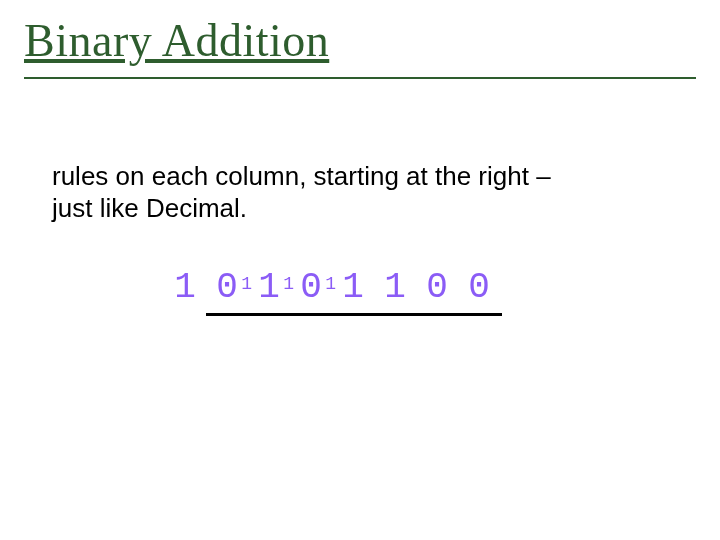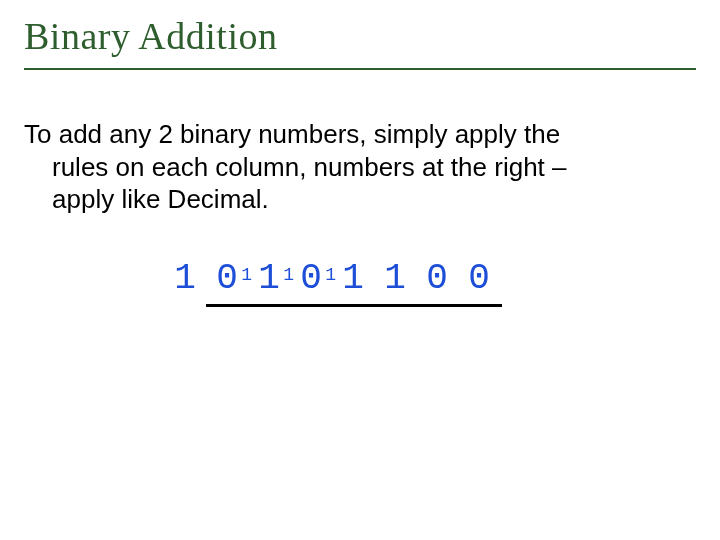--- a/index.html
+++ b/index.html
@@ -11,46 +11,47 @@
     overflow: hidden;
     position: relative;
   }
   .slide {
     width: 720px;
     height: 540px;
     position: relative;
     padding: 14px 24px 24px 24px;
   }
   .title {
-    font-size: 38px;
+    font-size: 46px;
     color: #2e5d2e;
     font-family: "Times New Roman", Times, serif;
     font-weight: normal;
     padding-bottom: 10px;
     border-bottom: 2px solid #2e5d2e;
     margin-bottom: 48px;
     letter-spacing: 0.5px;
+    text-decoration: underline;
   }
   .body-text {
     font-family: Arial, Helvetica, sans-serif;
     font-size: 26px;
     color: #000;
     line-height: 1.25;
     padding-left: 0;
     margin-bottom: 40px;
   }
   .body-text .indent {
     display: block;
     padding-left: 28px;
     text-indent: -28px;
   }
   .math-block {
     font-family: "Courier New", Courier, monospace;
     font-size: 36px;
-    color: #1d4ed8;
+    color: #8b5cf6;
     width: 100%;
     text-align: left;
     padding-left: 140px;
   }
   .math-row {
     position: relative;
     height: 46px;
     line-height: 46px;
     white-space: nowrap;
   }
@@ -79,23 +80,23 @@
 </style>
 </head>
 <body>
 
 <div class="slide">
 
   <h1 class="title">Binary Addition</h1>
 
   <p class="body-text">
     <span class="indent">
-      <span>To add any 2 binary numbers, simply apply the</span><br>
-      <span>rules on each column, numbers at the right –</span><br>
-      <span>apply like Decimal.</span>
+      <br>
+      <span>rules on each column, starting at the right –</span><br>
+      <span>just like Decimal.</span>
     </span>
   </p>
 
   <div class="math-block">
 
     <div class="math-row">
       <span class="digit">1</span><span class="digit"><span>0</span><span class="carry">1</span></span><span class="digit"><span>1</span><span class="carry">1</span></span><span class="digit"><span>0</span><span class="carry">1</span></span><span class="digit">1</span><span class="digit">1</span><span class="digit">0</span><span class="digit">0</span>
     </div>
 
 

